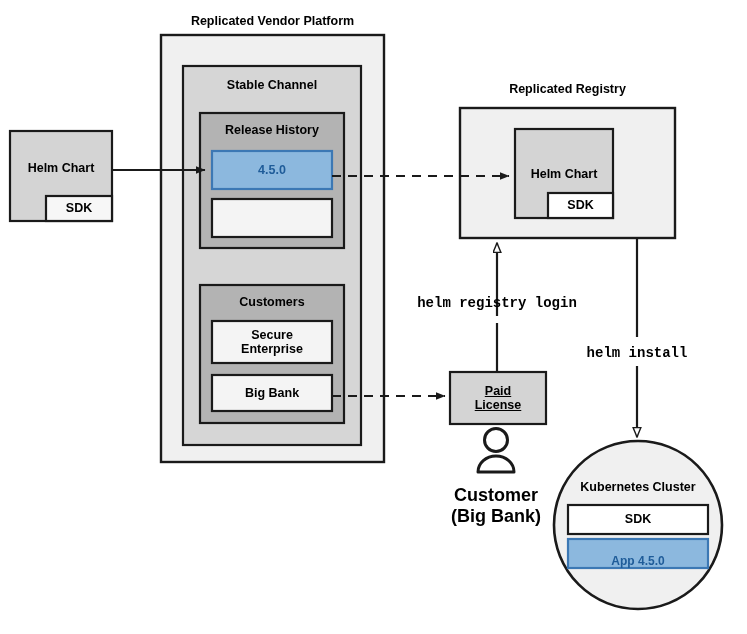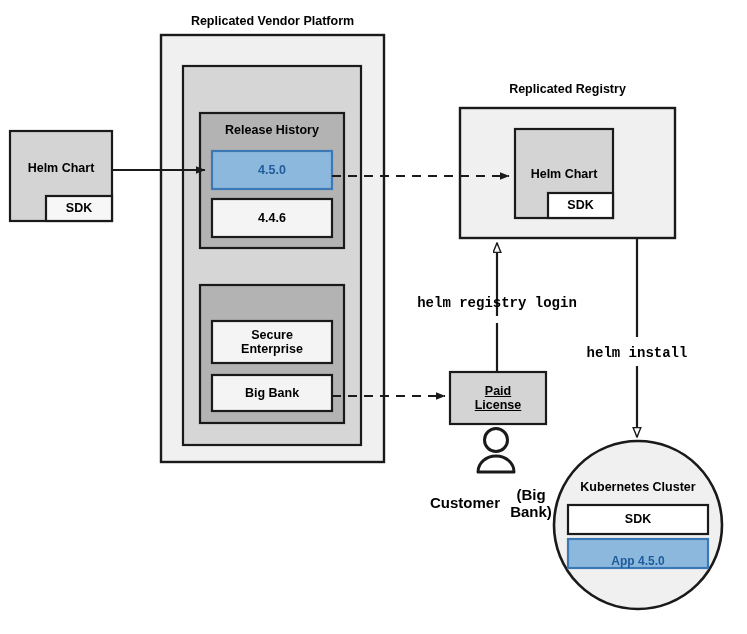--- a/index.html
+++ b/index.html
@@ -110,45 +110,46 @@
   </svg>
 
   <div class="title-label" style="left:161px; top:14px; width:223px;">Replicated Vendor Platform</div>
 
   <div class="title-label" style="left:460px; top:82px; width:215px;">Replicated Registry</div>
 
   <div class="node-label" style="left:10px; top:159px; width:102px; height:18px; font-size:12.5px;">Helm Chart</div>
 
   <div class="node-label" style="left:46px; top:198px; width:66px; height:21px; font-size:12.5px;">SDK</div>
 
+  <div class="node-label" style="left:183px; top:76px; width:178px; height:18px; font-size:12.5px;">Stable Channel</div>
 
   <div class="node-label" style="left:200px; top:121px; width:144px; height:18px; font-size:12.5px;">Release History</div>
 
   <div class="node-label blue-text" style="left:212px; top:151px; width:120px; height:38px; font-size:12.5px;">4.5.0</div>
 
-  <div class="node-label" style="left:212px; top:199px; width:120px; height:38px; font-size:12.5px;">4.4.6</div>
 
+  <div class="node-label" style="left:200px; top:293px; width:144px; height:18px; font-size:12.5px;">Customers</div>
 
   <div class="node-label" style="left:212px; top:321px; width:120px; height:42px; font-size:12.5px; flex-direction:column;">
     <span>Secure</span>
     <span>Enterprise</span>
   </div>
 
   <div class="node-label" style="left:212px; top:375px; width:120px; height:36px; font-size:12.5px;">Big Bank</div>
 
   <div class="node-label" style="left:515px; top:165px; width:98px; height:18px; font-size:12.5px;">Helm Chart</div>
 
   <div class="node-label" style="left:548px; top:195px; width:65px; height:21px; font-size:12.5px;">SDK</div>
 
   <div class="node-label" style="left:450px; top:372px; width:96px; height:52px; font-size:12.5px; flex-direction:column;text-decoration:underline;">
     <span>Paid</span>
     <span>License</span>
   </div>
 
-  <div class="node-label" style="left:430px; top:485px; width:132px; height:36px; font-size:15px; flex-direction:row;">
+  <div class="node-label" style="left:430px; top:485px; width:132px; height:36px; font-size:18px; flex-direction:column;justify-content:space-between;">
     <span>Customer</span>
     <span>(Big Bank)</span>
   </div>
 
   <div class="node-label" style="left:556px; top:478px; width:164px; height:18px; font-size:12.5px;">Kubernetes Cluster</div>
 
   <div class="node-label" style="left:568px; top:505px; width:140px; height:29px; font-size:12.5px;">SDK</div>
 
   <div class="node-label blue-text" style="left:568px; top:539px; width:140px; height:46px; font-size:12px;">App 4.5.0</div>
 

